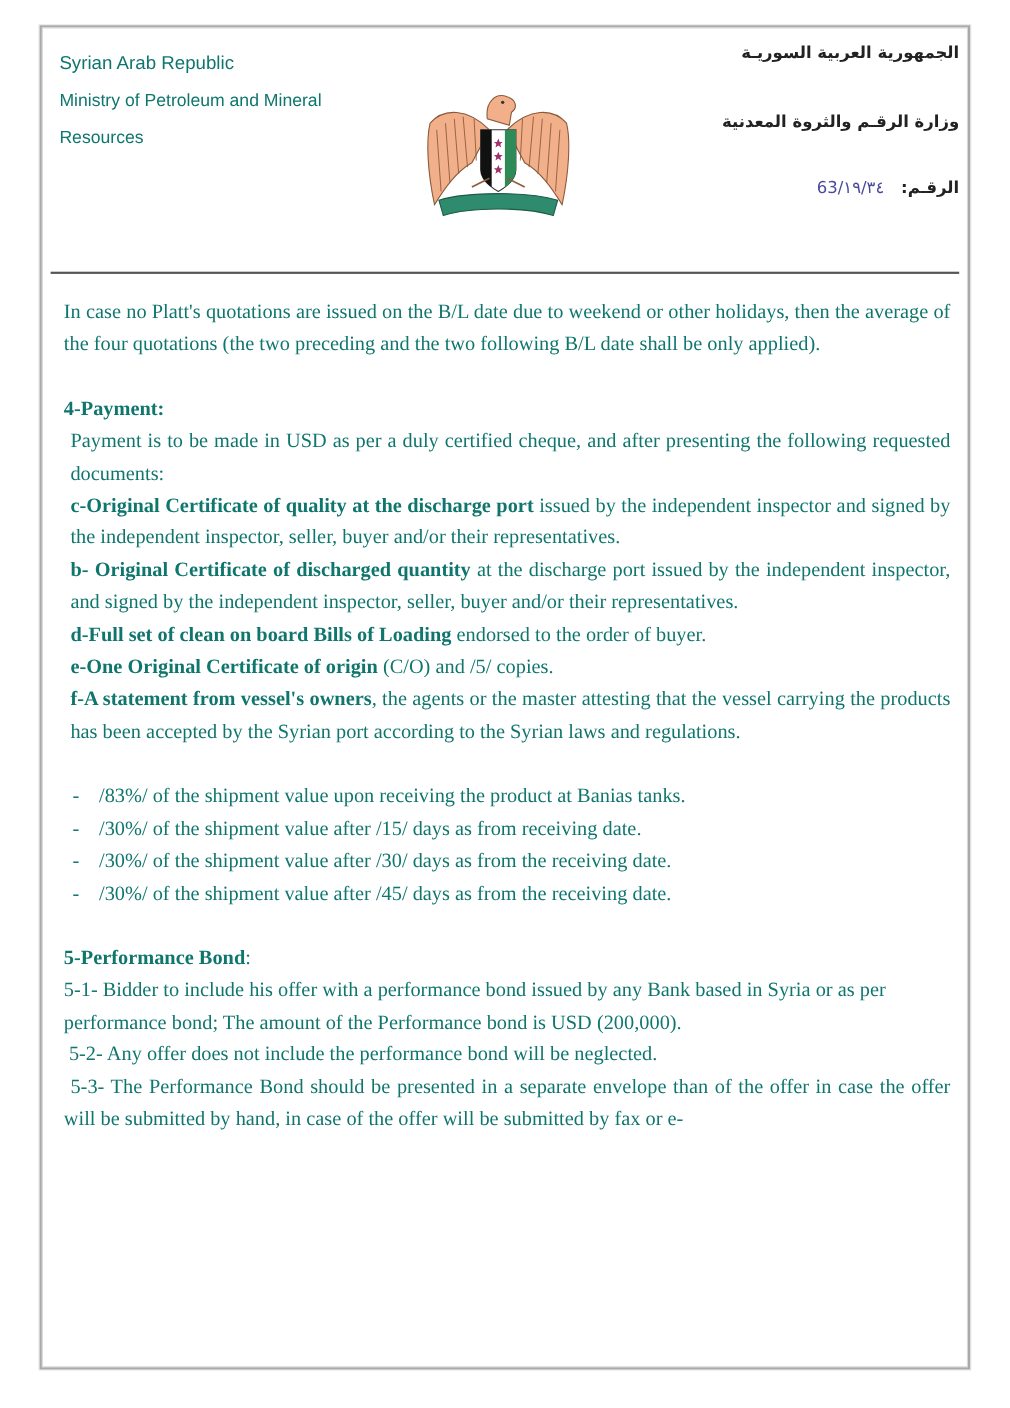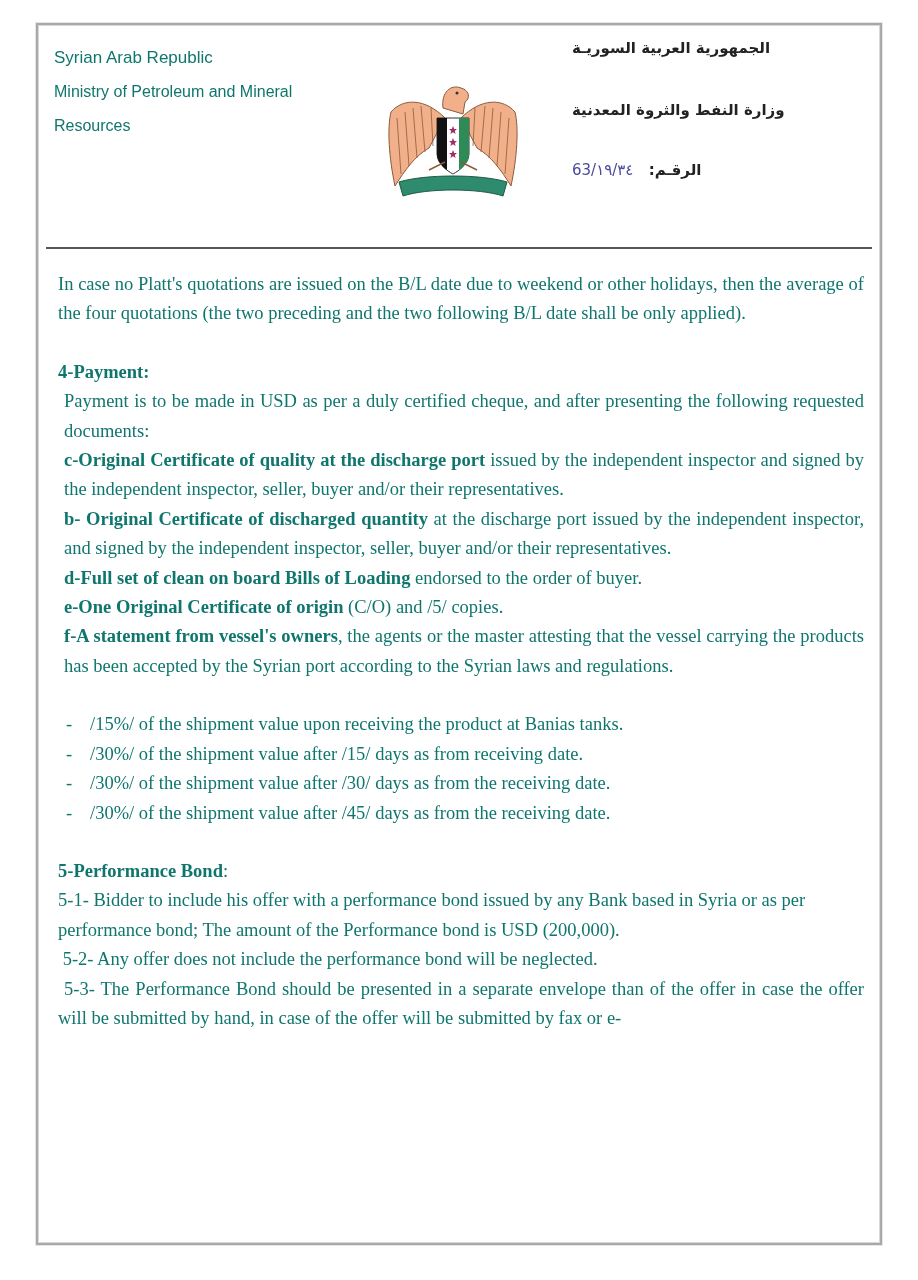--- a/index.html
+++ b/index.html
@@ -7,21 +7,21 @@
   .frame {
     position: absolute; left: 36px; top: 23px; width: 846px; height: 1222px;
     border: 2px solid #a9a9a9; box-shadow: inset 0 0 0 1px #d8d8d8, 0 0 0 1px #e6e6e6;
     box-sizing: border-box; background: #fff;
   }
   .header-en { position: absolute; left: 54px; top: 48px; font-family: "Liberation Sans", sans-serif; color: #0f766e; }
   .header-en .l1 { font-size: 17px; line-height: 20px; }
   .header-en .l2 { font-size: 16px; line-height: 20px; margin-top: 14px; }
   .header-en .l3 { font-size: 16px; line-height: 20px; margin-top: 14px; }
   .emblem { position: absolute; left: 385px; top: 78px; width: 136px; height: 122px; }
-  .header-ar { position: absolute; right: 46px; top: 38px; width: 300px; direction: rtl; text-align: left; font-family: "DejaVu Sans", sans-serif; font-weight: bold; color: #222; }
+  .header-ar { position: absolute; right: 46px; top: 38px; width: 300px; direction: rtl; text-align: right; font-family: "DejaVu Sans", sans-serif; font-weight: bold; color: #222; }
   .header-ar .row { height: 20px; font-size: 15px; line-height: 20px; white-space: nowrap; }
   .header-ar .r1 { margin-top: 0; }
   .header-ar .r2 { margin-top: 42px; }
   .header-ar .r3 { margin-top: 40px; }
   .header-ar .r4 { margin-top: 38px; }
   .hand { font-family: "DejaVu Sans", sans-serif; font-weight: normal; color: #4a4a9a; font-size: 15px; margin-right: 10px; letter-spacing: 2px; }
   .date-val { font-family: "DejaVu Sans", sans-serif; font-weight: bold; color: #222; font-size: 14px; margin-right: 14px; letter-spacing: 1px; }
   .rule { position: absolute; left: 46px; top: 247px; width: 826px; height: 2px; background: #555; }
   .body-text { position: absolute; left: 58px; top: 270px; width: 806px; font-family: "Liberation Serif", serif; font-size: 18.5px; line-height: 29.4px; color: #0f766e; }
   .body-text p { margin: 0; }
@@ -80,21 +80,21 @@
       <path d="M44 92 L60 84"></path>
         <path d="M92 92 L76 84"></path>
     </g>
 
     <path d="M14 104 C40 96,96 96,122 104 L118 118 C94 110,42 110,18 118 Z" fill="#2e8b6e" stroke="#1e5a46" stroke-width="1"></path>
   </svg>
 </div>
 
 <div class="header-ar">
   <div class="row r1">الجمهورية العربية السوريـة</div>
-  <div class="row r2">وزارة النفط والثروة المعدنية</div>
+  <div class="row r2">وزارة الرقـم والثروة المعدنية</div>
   <div class="row r3">
     <span>الرقـم:</span>
     <span class="hand">63/١٩/٣٤</span>
   </div>
 </div>
 
 <div class="rule"></div>
 
 <div class="body-text">
   <p class="just">In case no Platt's quotations are issued on the B/L date due to weekend or other holidays, then the average of the four quotations (the two preceding and the two following B/L date shall be only applied).</p>
@@ -104,21 +104,21 @@
   <div class="indent">
     <p class="just">Payment is to be made in USD as per a duly certified cheque, and after presenting the following requested documents:</p>
     <p class="just"><span class="b">c-Original Certificate of quality at the discharge port</span><span> issued by the independent inspector and signed by the independent inspector, seller, buyer and/or their representatives.</span></p>
     <p class="just"><span class="b">b- Original Certificate of discharged quantity</span><span> at the discharge port issued by the independent inspector, and signed by the independent inspector, seller, buyer and/or their representatives.</span></p>
     <p class="just"><span class="b">d-Full set of clean on board Bills of Loading</span><span> endorsed to the order of buyer.</span></p>
     <p class="just"><span class="b">e-One Original Certificate of origin</span><span> (C/O) and /5/ copies.</span></p>
     <p class="just"><span class="b">f-A statement from vessel's owners</span><span>, the agents or the master attesting that the vessel carrying the products has been accepted by the Syrian port according to the Syrian laws and regulations.</span></p>
     <div class="gap"></div>
     <div class="list-item">
         <span class="dash">-</span>
-        <span>/15%/ of the shipment value upon receiving the product at Banias tanks.</span>
+        <span>/83%/ of the shipment value upon receiving the product at Banias tanks.</span>
       </div>
     <div class="list-item">
         <span class="dash">-</span>
         <span>/30%/ of the shipment value after /15/ days as from receiving date.</span>
       </div>
     <div class="list-item">
         <span class="dash">-</span>
         <span>/30%/ of the shipment value after /30/ days as from the receiving date.</span>
       </div>
     <div class="list-item">

